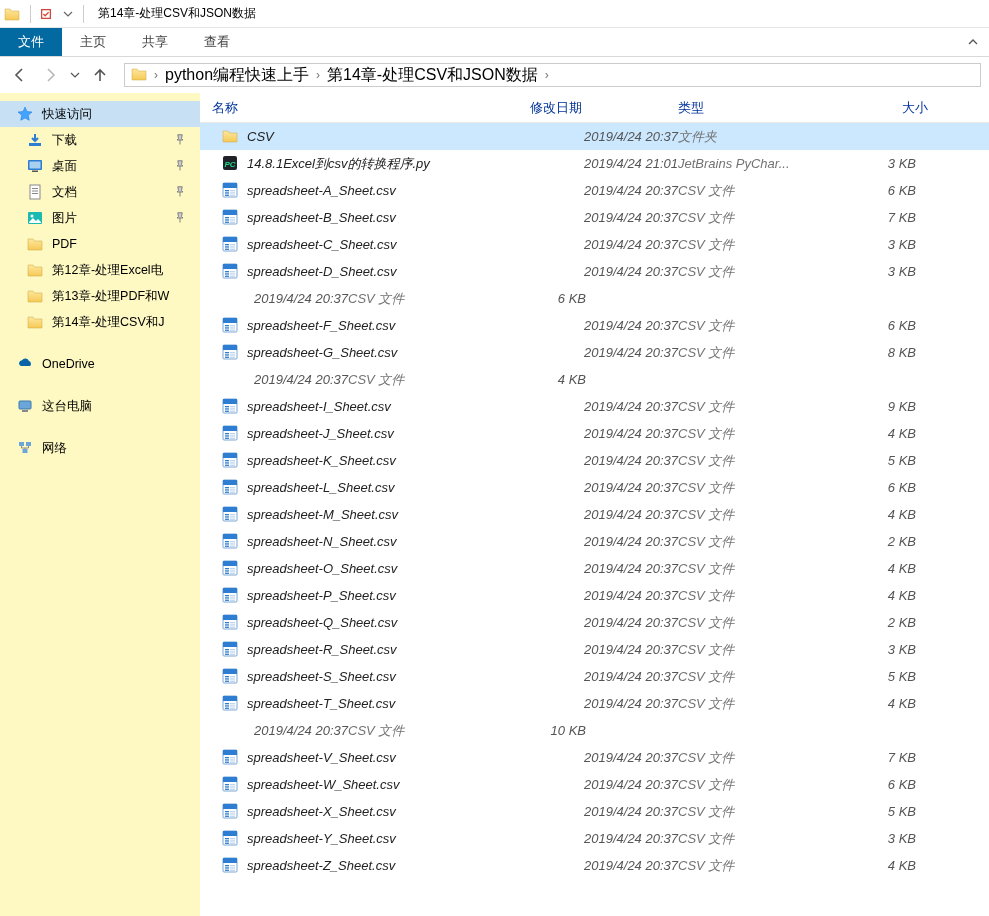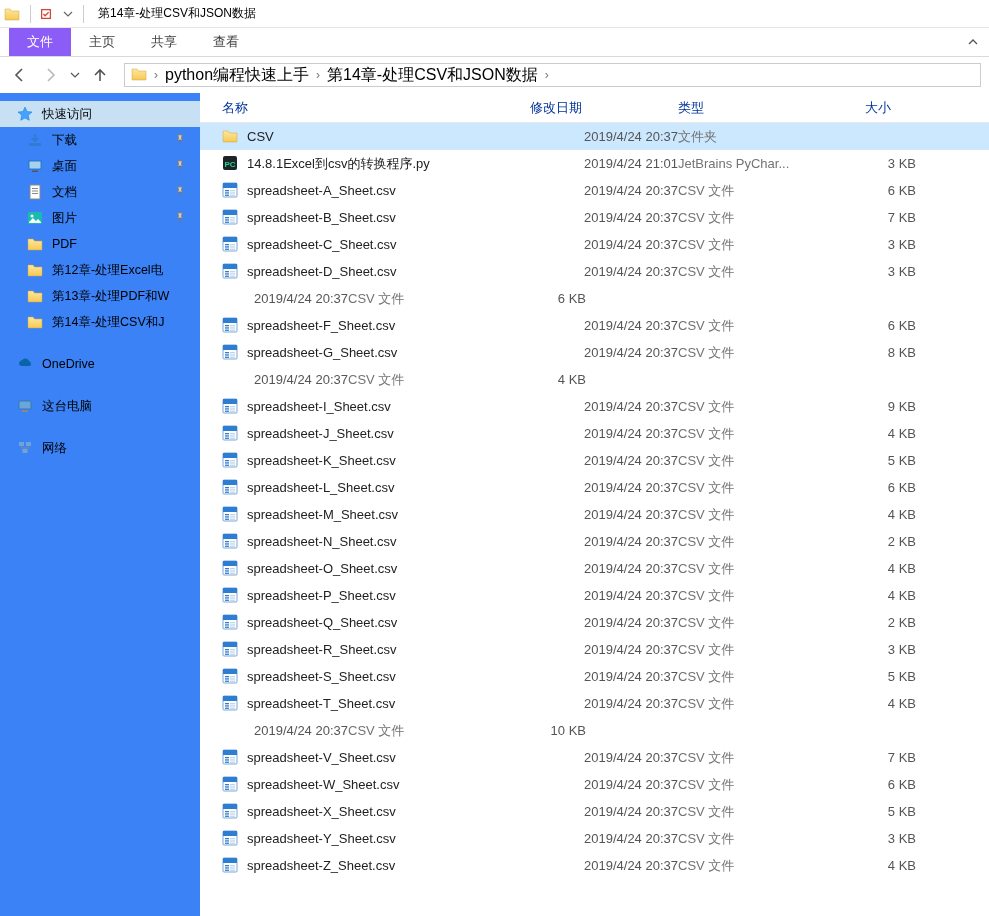--- a/index.html
+++ b/index.html
@@ -6,47 +6,47 @@
 body { font-size: 12px; background: #fff; color: #000; width: 989px; }
 
 .titlebar { height: 28px; background: #fff; display: flex; align-items: center; padding: 0 4px; border-bottom: 1px solid #e5e5e5; }
 .titlebar .folder-ico { width: 16px; height: 16px; margin-right: 6px; }
 .titlebar .sep { width: 1px; height: 18px; background: #ccc; margin: 0 4px; }
 .titlebar .qat-btn { width: 22px; height: 22px; display: flex; align-items: center; justify-content: center; }
 .titlebar .title { margin-left: 10px; font-size: 12px; }
 
 .ribbon-tabs { height: 29px; background: #fff; display: flex; align-items: stretch; border-bottom: 1px solid #d9d9d9; }
 .ribbon-tab { padding: 0 18px; display: flex; align-items: center; font-size: 13px; color: #444; cursor: default; }
-.ribbon-tab.file { background: #8b5cf6; color: #fff; margin-left: 9px; }
+.ribbon-tab.file { background: #0369a1; color: #fff; }
 .ribbon-expand { margin-left: auto; width: 32px; display: flex; align-items: center; justify-content: center; color: #555; }
 
 .nav-row { height: 36px; display: flex; align-items: center; padding: 0 8px 0 6px; gap: 2px; }
 .nav-btn { width: 28px; height: 28px; display: flex; align-items: center; justify-content: center; color: #555; }
 .addr-bar { flex: 1; height: 24px; border: 1px solid #ccc; margin-left: 8px; display: flex; align-items: center; padding: 0 2px; }
 .addr-ico { width: 18px; height: 18px; margin: 0 4px; }
 .crumb { padding: 0 6px; height: 100%; display: flex; align-items: center; font-size: 16px; }
 .crumb-sep { color: #777; padding: 0 1px; }
 
 .body-row { display: flex; height: calc(916px - 28px - 29px - 36px); }
-.left-pane { width: 200px; background: #3b82f6; padding-top: 8px; overflow: hidden; }
+.left-pane { width: 200px; background: #fef9c3; padding-top: 8px; overflow: hidden; }
 .nav-item { height: 26px; display: flex; align-items: center; padding-left: 26px; font-size: 12.5px; cursor: default; position: relative; white-space: nowrap; overflow: hidden; }
 .nav-item.top { padding-left: 16px; font-weight: normal; }
 .nav-item.top.qa { background: #c7e0f4; }
 .nav-item .ico { width: 18px; height: 18px; margin-right: 8px; display: inline-flex; align-items: center; justify-content: center; flex-shrink: 0; }
 .nav-item .pin { margin-left: auto; margin-right: 14px; color: #666; font-size: 10px; }
 .nav-spacer { height: 16px; }
 
 .right-pane { flex: 1; display: flex; flex-direction: column; overflow: hidden; }
 .col-header { height: 30px; display: flex; align-items: center; border-bottom: 1px solid #e8e8e8; color: #003399; font-size: 13px; }
-.col-name { width: 330px; padding-left: 22px; }
+.col-name { width: 330px; padding-left: 12px; }
 .col-date { width: 148px; }
 .col-type { width: 150px; }
-.col-size { width: 100px; text-align: center; }
-
-.file-list { flex: 1; overflow: auto; }
+.col-size { width: 100px; text-align: right; }
+
+.file-list { flex: 1; overflow: auto; font-style: italic; }
 .file-row { height: 27px; display: flex; align-items: center; font-size: 13px; color: #222; }
 .file-row.selected { background: #cce8ff; }
 .file-row .c-name { width: 330px; padding-left: 22px; display: flex; align-items: center; overflow: hidden; }
 .file-row .c-name .fi { width: 17px; height: 17px; margin-right: 8px; flex-shrink: 0; }
 .file-row .c-date { width: 148px; color: #555; text-align: right; }
 .file-row .c-type { width: 150px; color: #737373; overflow: hidden; text-overflow: ellipsis; white-space: nowrap; }
 .file-row .c-size { width: 100px; color: #555; text-align: right; padding-right: 12px; }
 
 svg { display: block; }
 </style>

